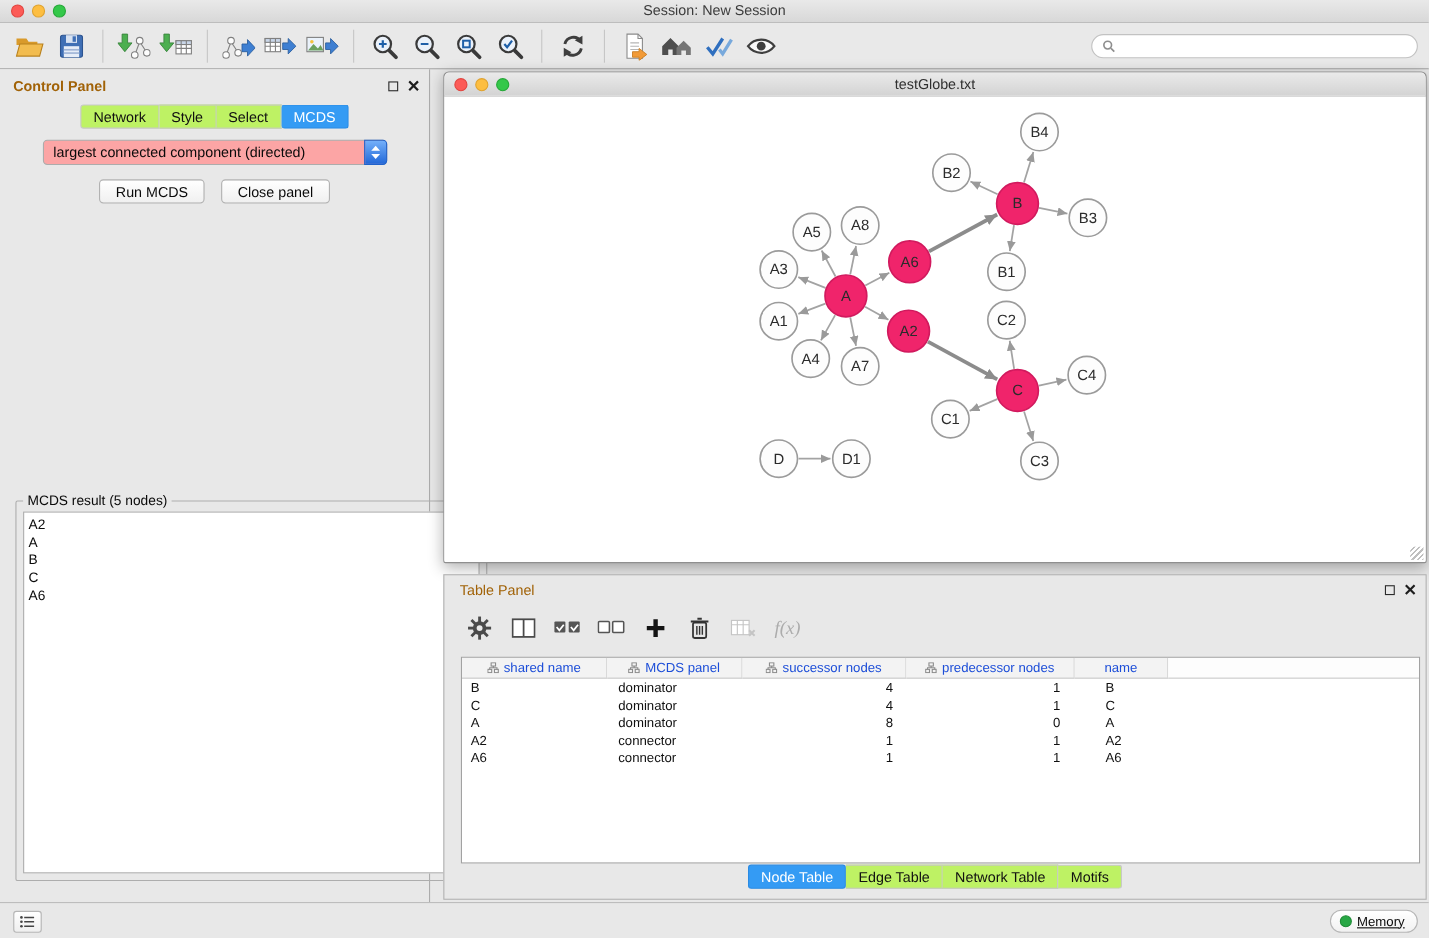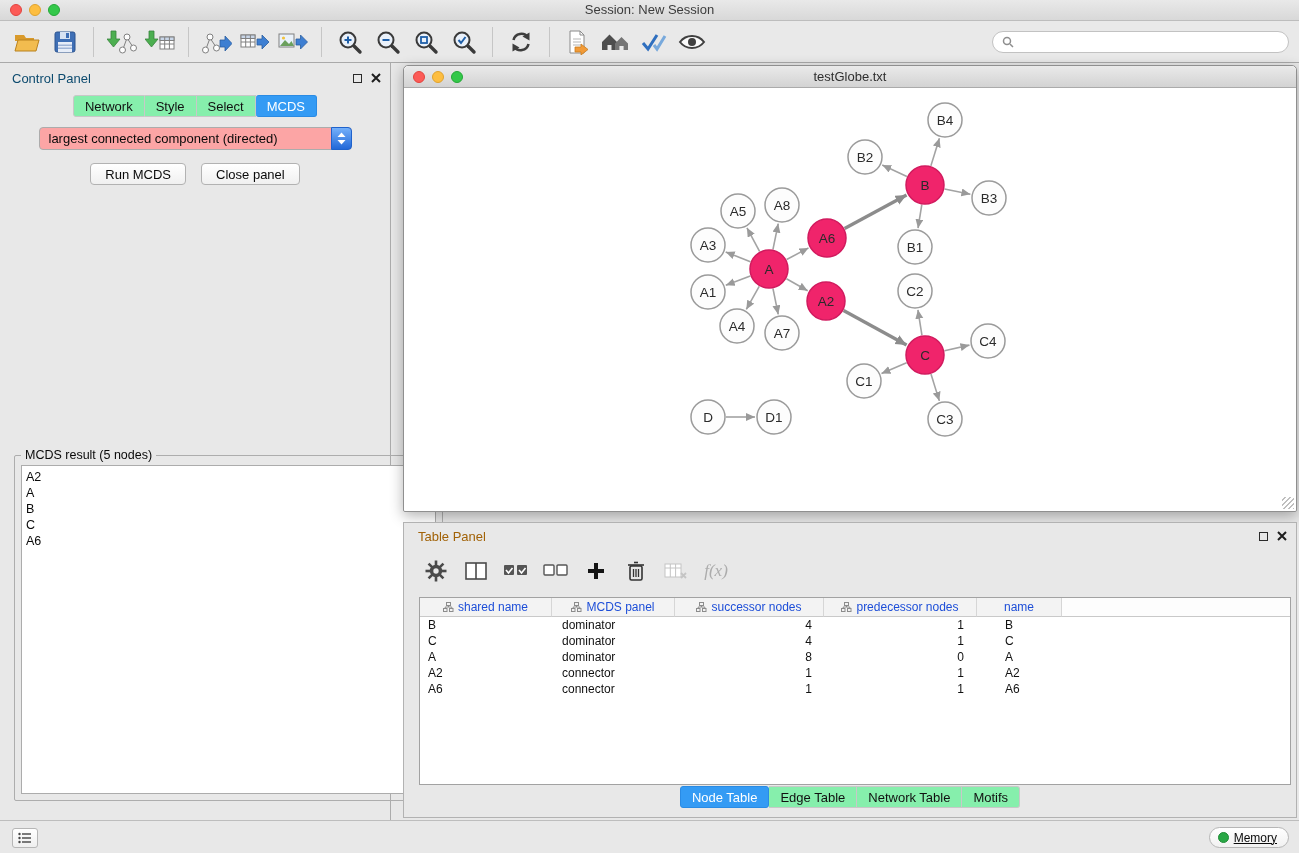--- a/index.html
+++ b/index.html
@@ -23,25 +23,25 @@
   .tbtn { width:38px; height:36px; display:flex; align-items:center; justify-content:center; border-radius:4px; }
   .tsep { width:1px; height:30px; background:#C6C6C6; margin:0 9px; }
   .search-box { position:absolute; right:10px; top:10px; width:297px; height:22px; background:#fff;
     border:1px solid #C2C2C2; border-radius:12px; display:flex; align-items:center; gap:5px; padding:0 9px; }
   .search-input { border:none; outline:none; flex:1; font-size:12px; background:transparent; font-family:"Liberation Sans",sans-serif; }
 
   
   .control-panel { position:absolute; left:0; top:63px; width:391px; height:757px; background:#E8E8E8;
     border-right:1px solid #ACACAC; }
   .panel-head { position:relative; height:30px; }
-  .panel-title { position:absolute; left:12px; top:8px; font-size:13px; color:#0c4a6e; }
+  .panel-title { position:absolute; left:12px; top:8px; font-size:13px; color:#a16207;font-weight:bold; }
   .win-controls { position:absolute; right:9px; top:8px; display:flex; gap:9px; align-items:center; }
   .wc-square { display:block; width:9px; height:9px; border:1.6px solid #2A2A2A; }
   .cp-tabs { display:flex; justify-content:center; margin-top:2px; }
-  .seg-tab { height:22px; padding:0 11px; display:flex; align-items:center; background:#86efac;
+  .seg-tab { height:22px; padding:0 11px; display:flex; align-items:center; background:#bef264;
     border:1px solid #C8C8C8; border-left:none; font-size:13px; color:#111; }
   .seg-tab:first-child { border-left:1px solid #C8C8C8; border-radius:3px 0 0 3px; }
   .seg-tab:last-child { border-radius:0 3px 3px 0; }
   .seg-tab.selected { background:#349BF4; border-color:#2A8BE4; color:#fff; border-radius:3px; }
   .opt-label { text-align:center; margin-top:25px; font-size:13px; color:#0A0A0A; }
   .combo { margin:10px auto 0; width:313px; height:23px; background:#fca5a5; border:1px solid #ACACAC;
     border-radius:4px; position:relative; display:flex; align-items:center; padding:0 24px 0 9px; }
   .combo-text { font-size:13px; color:#0A0A0A; white-space:nowrap; overflow:hidden; }
   .combo-cap { position:absolute; right:-1px; top:-1px; width:21px; height:23px; border-radius:0 4px 4px 0;
     background:linear-gradient(#74B0FA,#2268D8); border:1px solid #1F62CC; display:flex; align-items:center; justify-content:center; }

